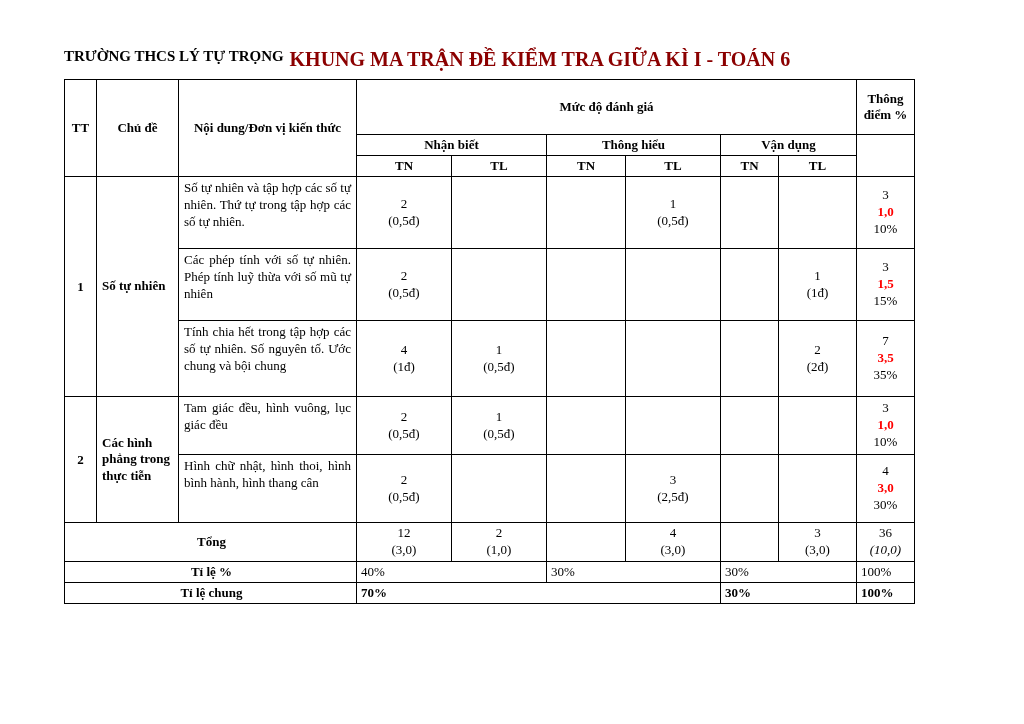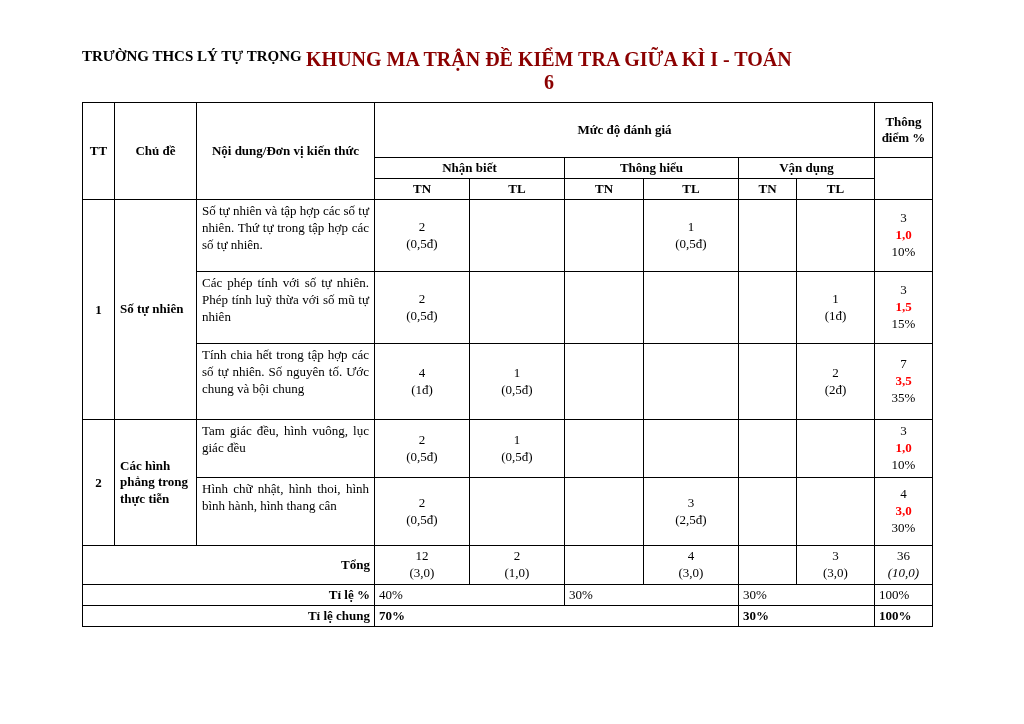--- a/index.html
+++ b/index.html
@@ -2,21 +2,21 @@
 <html><head>
 <meta charset="utf-8">
 <style>
   * { margin:0; padding:0; box-sizing:border-box; }
   html,body { background:#ffffff; }
   body {
     width:1024px; height:724px; overflow:hidden;
     font-family:"Liberation Serif","DejaVu Serif",serif;
     color:#000;
   }
-  .page { position:relative; width:884px; height:724px; background:#fff; padding:48px 88px 0 82px; }
+  .page { position:relative; width:884px; height:724px; background:#fff; padding:48px 88px 0 64px; }
   .head-row { display:flex; align-items:flex-start; }
   .school { font-weight:bold; font-size:15px; white-space:nowrap; }
   .title-block { flex:1; text-align:center; }
   .title { font-weight:bold; font-size:20px; color:#8B0000; }
   .subtitle { font-weight:bold; font-size:15px; color:#8B0000; margin-top:1px; }
 
   table { border-collapse:collapse; table-layout:fixed; width:850px; margin-top:8px; border:1px solid #000; }
   th, td { border:1px solid #000; font-size:13px; padding:2px 4px; overflow:hidden; vertical-align:middle; }
   th { font-weight:bold; text-align:center; }
 
@@ -26,21 +26,21 @@
 
   tr.h1{height:55px} tr.h2{height:20px} tr.h3{height:18px}
   tr.rA{height:72px} tr.rB{height:72px} tr.rC{height:76px} tr.rD{height:58px} tr.rE{height:68px}
   tr.rTong{height:36px} tr.rTi{height:20px} tr.rTiChung{height:20px}
 
   .cell-tt { text-align:center; font-weight:bold; }
   .cell-chude { font-weight:bold; text-align:left; padding:3px 5px; line-height:1.25; }
   .cell-noidung { vertical-align:top; text-align:justify; padding:3px 5px; line-height:1.3; }
   .cell-num { text-align:center; white-space:pre-line; line-height:1.3; }
   .cell-tong { text-align:center; line-height:1.3; }
-  .label-cell { font-weight:bold; text-align:right; padding-left:6px; }
+  .label-cell { font-weight:bold; text-align:center; padding-left:6px; }
   .c { text-align:left; }
   .bold { font-weight:bold; }
   .red { color:#FF0000; font-weight:bold; }
   .italic { font-style:italic; }
   .th-tong { vertical-align:middle; line-height:1.25; }
 </style>
 </head>
 <body>
 
 <div class="page">

